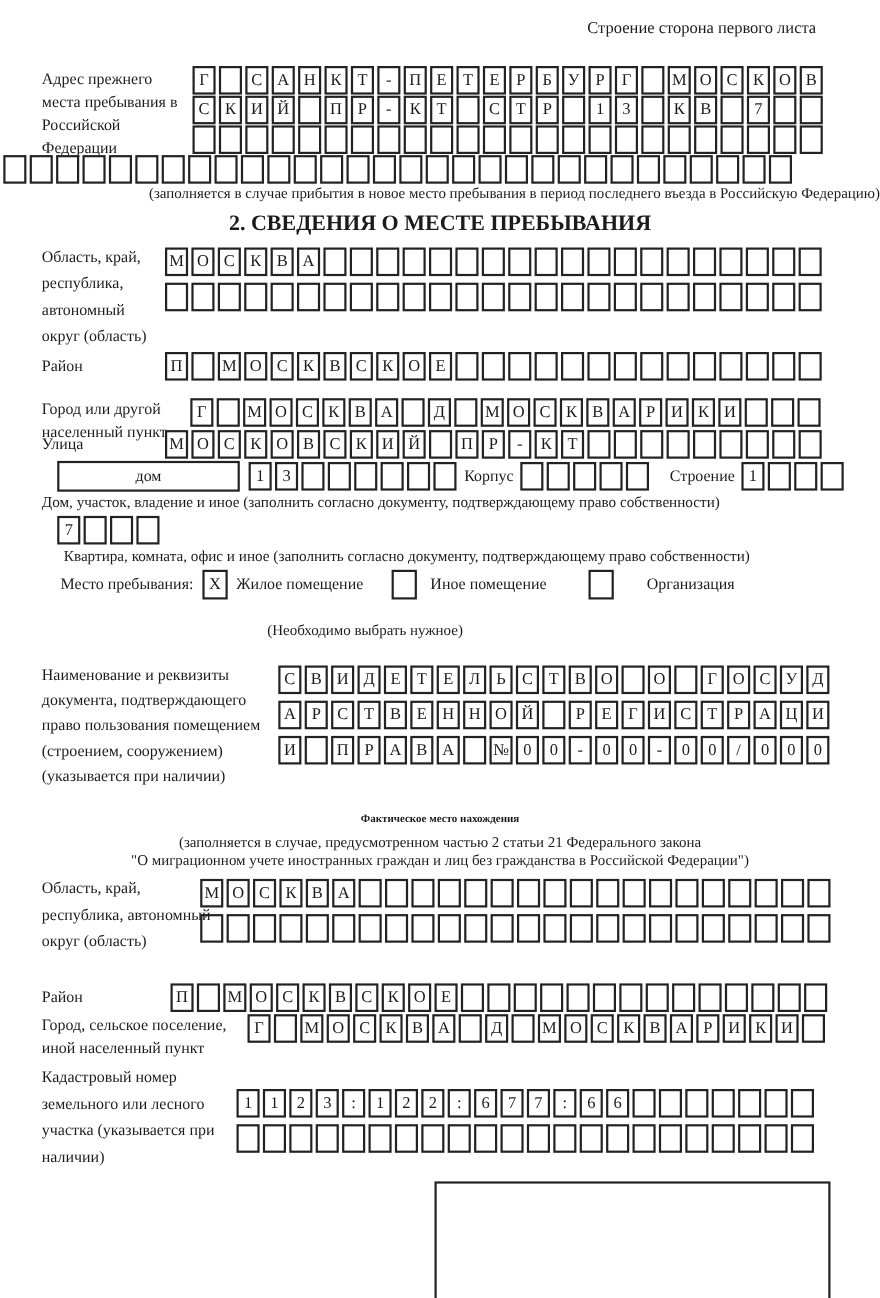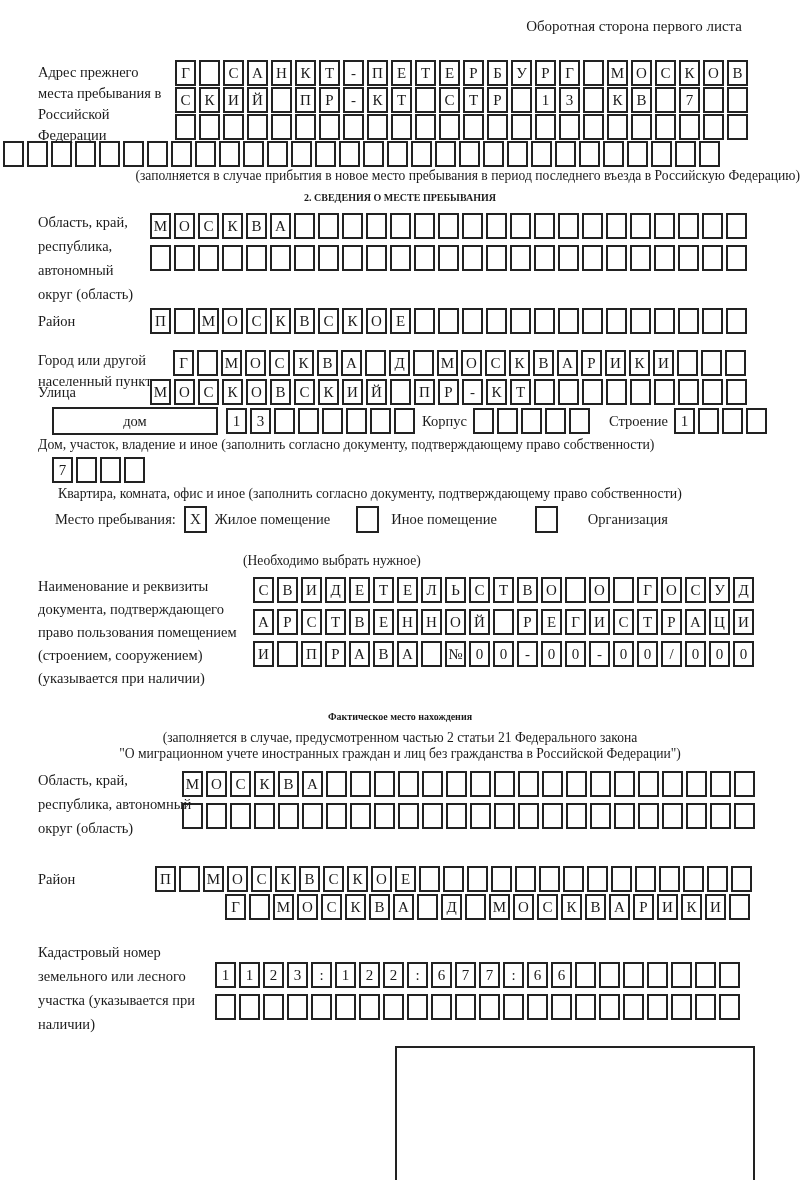--- a/index.html
+++ b/index.html
@@ -16,30 +16,30 @@
   .crow.gap { margin-bottom:6px; }
   .cell {
     flex:none; width:17px; height:22px; border:2px solid #222; margin-right:3px;
     font-size:15px; line-height:22px; text-align:center; background:#fff;
   }
   .cbox {
     flex:none; width:19px; height:23px; border:2px solid #222;
     font-size:15px; line-height:23px; text-align:center; background:#fff;
   }
   .note { font-size:13.6px; text-align:center; }
-  .title { font-weight:bold; font-size:10px; text-align:center; }
+  .title { font-weight:bold; font-size:20px; text-align:center; }
   .wbox { border:2px solid #222; text-align:center; background:#fff; }
   .inline { display:flex; align-items:center;padding-left:17px; }
 </style>
 </head>
 <body>
 
 <div class="page">
 
-  <div class="back-note">Оборотная сторона первого листа</div>
+  <div class="back-note">Строение сторона первого листа</div>
 
   <div class="group" style="margin-top:60px;">
     <div class="glabel" style="top:2px; width:128px;">Адрес прежнего места пребывания в Российской Федерации</div>
     <div style="margin-left:175px;">
       <div class="crow">
           <span class="cell">Г</span>
           <span class="cell"></span>
           <span class="cell">С</span>
           <span class="cell">А</span>
           <span class="cell">Н</span>
@@ -357,21 +357,21 @@
     <span>Место пребывания:</span>
     <span class="cbox" style="margin:0 8px 0 8px;">X</span>
     <span>Жилое помещение</span>
     <span class="cbox" style="margin:0 12px 0 26px;"></span>
     <span>Иное помещение</span>
     <span class="cbox" style="margin:0 30px 0 38px;"></span>
     <span>Организация</span>
   </div>
   <div style="margin-left:243px; font-size:13.6px; margin-top:20px;">(Необходимо выбрать нужное)</div>
 
-  <div class="group" style="margin-top:6px; min-height:130px;">
+  <div class="group" style="margin-top:22px; min-height:130px;">
     <div class="glabel" style="top:0; width:215px; line-height:23px;">Наименование и реквизиты документа, подтверждающего право пользования помещением (строением, сооружением) (указывается при наличии)</div>
     <div style="margin-left:253px; padding-top:2px;">
       <div class="crow gap">
           <span class="cell">С</span>
           <span class="cell">В</span>
           <span class="cell">И</span>
           <span class="cell">Д</span>
           <span class="cell">Е</span>
           <span class="cell">Т</span>
           <span class="cell">Е</span>
@@ -528,20 +528,21 @@
           <span class="cell"></span>
           <span class="cell"></span>
           <span class="cell"></span>
           <span class="cell"></span>
           <span class="cell"></span>
         </div>
     </div>
   </div>
 
   <div class="group" style="margin-top:2px; min-height:44px;">
+    <div class="glabel" style="top:0; width:190px;">Город, сельское поселение, иной населенный пункт</div>
     <div style="margin-left:225px;">
       <div class="crow">
           <span class="cell">Г</span>
           <span class="cell"></span>
           <span class="cell">М</span>
           <span class="cell">О</span>
           <span class="cell">С</span>
           <span class="cell">К</span>
           <span class="cell">В</span>
           <span class="cell">А</span>

